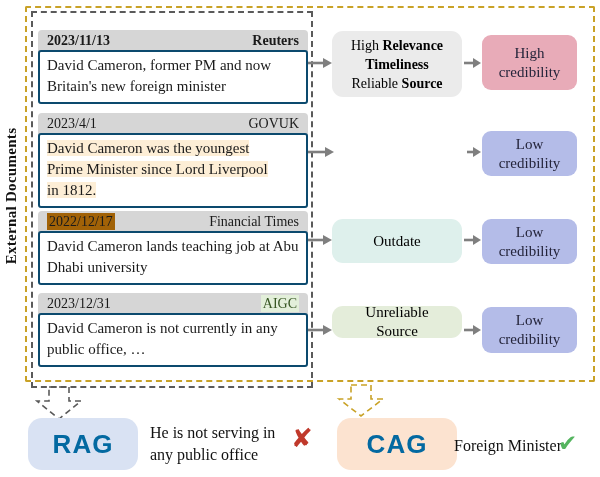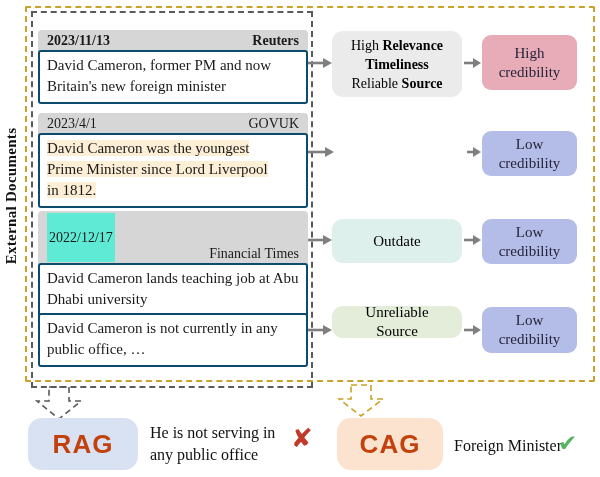--- a/index.html
+++ b/index.html
@@ -28,21 +28,21 @@
     align-items:flex-end; background:#d6d6d6; border-radius:4px 4px 0 0;
     padding:2px 9px 4px 9px; font-size:14px; line-height:17px;gap:20px;
   }
   .card-header.bold { font-weight:bold; }
   .card-body {
     position:relative; z-index:2; background:#ffffff;
     border:2px solid #0c4a6e; border-radius:3px; margin-top:-3px;
     padding:3px 7px 5px 7px; font-size:15px; line-height:21px;
   }
   .hl-cream { background:#fdeed6; }
-  .hl-cyan  { background:#5eead4; padding:16px 2px; }
+  .hl-cyan  { background:#a16207; padding:0 2px; }
   .hl-green { background:#e3efda; padding:0 2px; color:#385724; }
   .assess {
     position:absolute; left:332px; width:130px; display:flex;
     flex-direction:column; align-items:center; justify-content:center;
     text-align:center; font-size:14px; line-height:19px; border-radius:11px;
     color:#000000;
   }
   .assess-1 { top:31px;  height:66px; background:#ebebeb; }
   .assess-2 { top:130px; height:44px; background:#fcf2dd; font-size:15px; }
   .assess-3 { top:219px; height:44px; background:#def0ec; font-size:15px; }
@@ -55,24 +55,24 @@
   }
   .cred-1 { top:35px;  height:55px; background:#e8abb8; }
   .cred-2 { top:131px; height:45px; background:#b4bce8; }
   .cred-3 { top:219px; height:45px; background:#b4bce8; }
   .cred-4 { top:307px; height:46px; background:#b4bce8; }
   .arrow-layer { position:absolute; left:0; top:0; width:600px; height:477px; pointer-events:none; }
   .big-btn {
     position:absolute; top:418px; height:52px; display:flex; align-items:center;
     justify-content:center; border-radius:14px;
     font-family:"Liberation Sans","DejaVu Sans",sans-serif;
-    font-weight:bold; font-size:26px; color:#c2410c; letter-spacing:1px;
+    font-weight:bold; font-size:26px; color:#0369a1; letter-spacing:1px;
   }
   .rag-btn { left:28px;  width:110px; background:#d9e2f3; }
-  .cag-btn { left:337px; width:106px; background:#fce3d0; }
+  .cag-btn { left:337px; width:120px; background:#fce3d0; }
   .out-text { position:absolute; font-size:16px; line-height:22px; color:#111; }
   .rag-out { left:150px; top:422px; }
   .cag-out { left:454px; top:435px; }
   .mark { position:absolute; font-family:"DejaVu Sans",sans-serif; font-weight:bold; }
   .cross { left:291px; top:423px; font-size:26px; color:#c0392b; }
   .check { left:558px; top:430px; font-size:23px; color:#55b560; }
   b { font-weight:bold; }
 </style>
 </head>
 <body>

